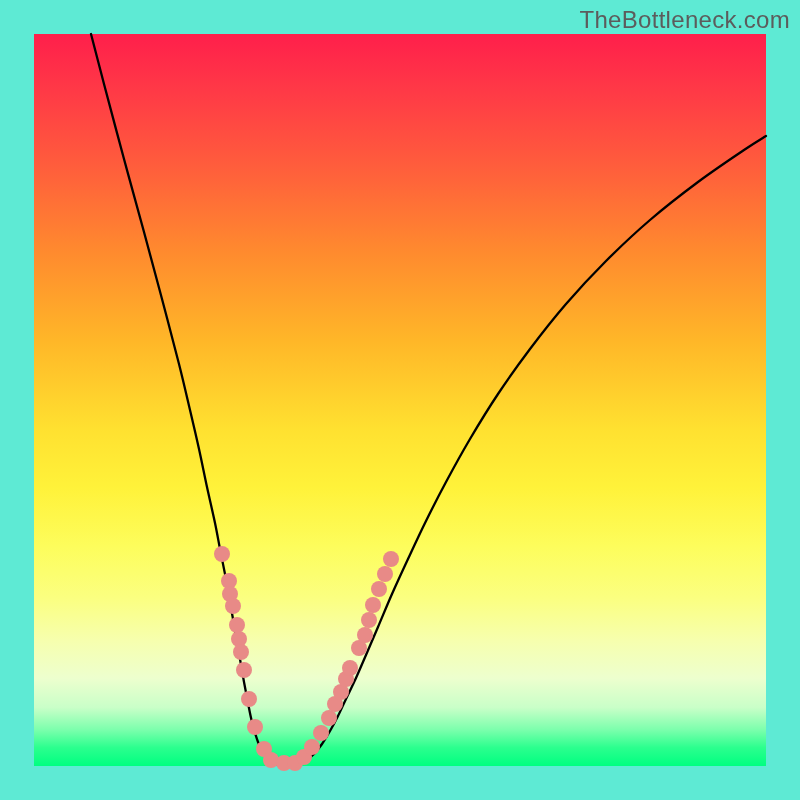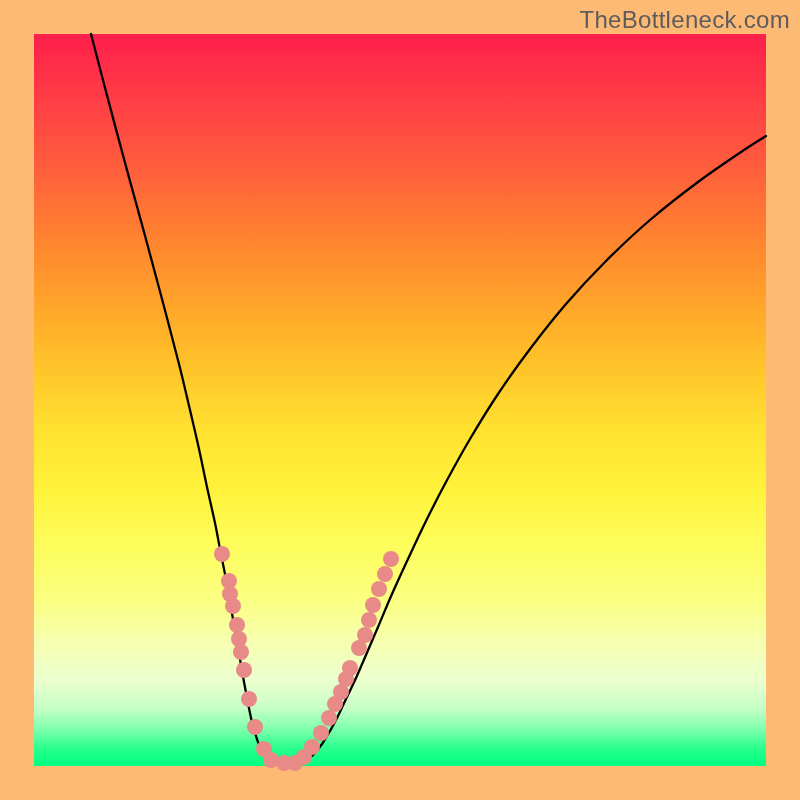--- a/index.html
+++ b/index.html
@@ -10,21 +10,21 @@
     overflow: hidden;
     background: #000;
     font-family: Arial, Helvetica, sans-serif;
   }
   .frame {
     position: absolute;
     top: 0;
     left: 0;
     width: 800px;
     height: 800px;
-    background: #fdba74;
+    background: #5eead4;
     text-align: right;
   }
   .plot-area {
     position: absolute;
     top: 34px;
     left: 34px;
     width: 732px;
     height: 732px;
     
     background: linear-gradient(

